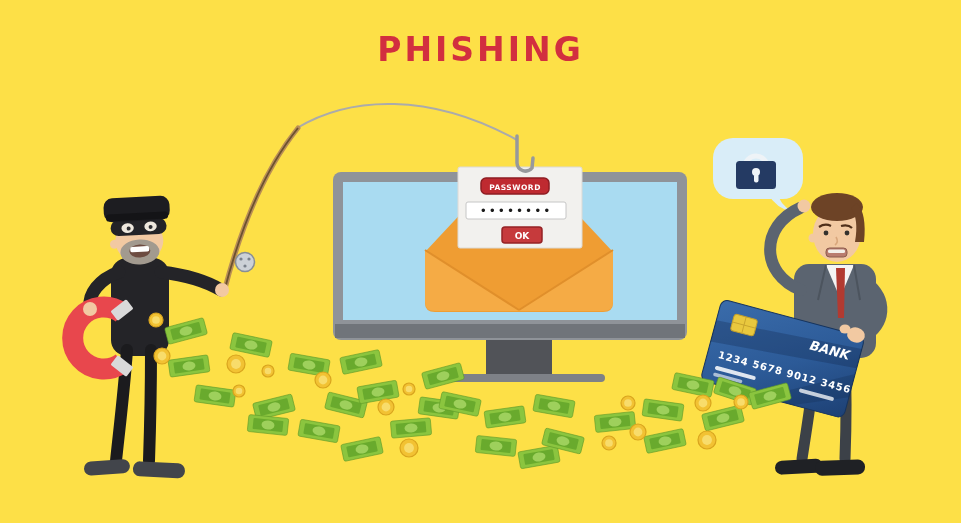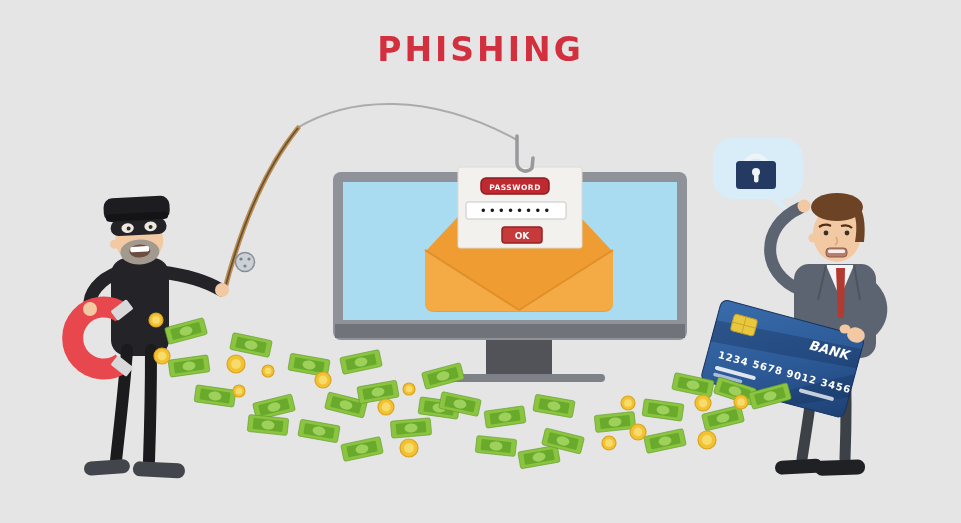--- a/index.html
+++ b/index.html
@@ -1,18 +1,18 @@
 <!DOCTYPE html>
 <html><head>
 <meta charset="utf-8">
 <style>
   html,body{margin:0;padding:0;}
   body{width:961px;height:523px;overflow:hidden;background:#fefefe;
        font-family:"DejaVu Sans","Liberation Sans",sans-serif;}
-  .stage{position:relative;width:961px;height:523px;background:#e5e5e5;}
+  .stage{position:relative;width:961px;height:523px;background:#fde047;}
   .title{position:absolute;left:0;right:0;top:30px;text-align:center;
          color:#d22f3f;font-size:33px;font-weight:800;letter-spacing:3px;}
   svg.scene{position:absolute;left:0;top:0;width:961px;height:523px;}
   text{font-family:"DejaVu Sans","Liberation Sans",sans-serif;}
 </style>
 </head>
 <body>
 
 <div class="stage">
 

